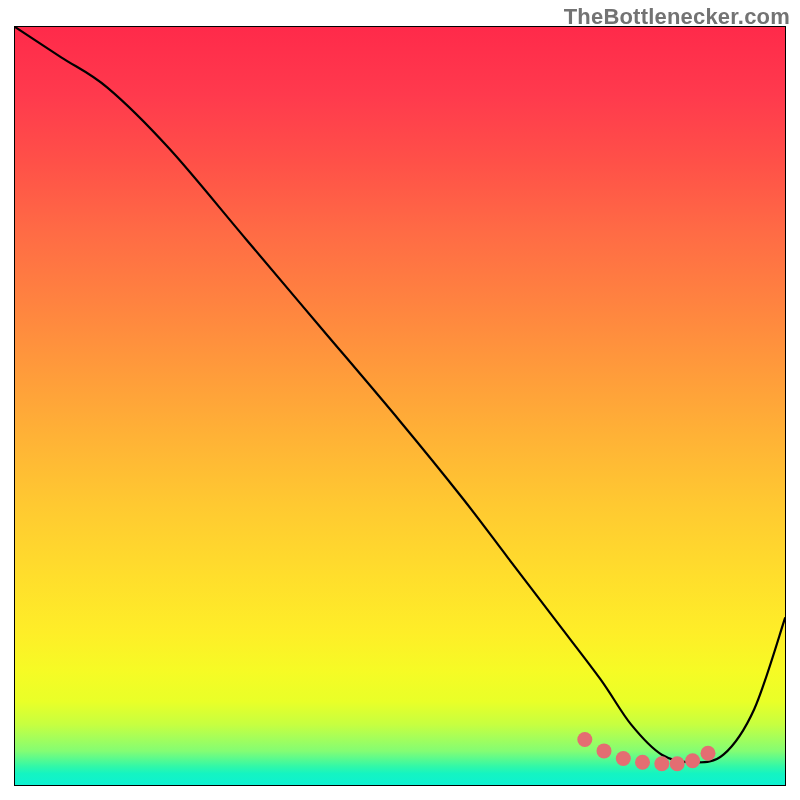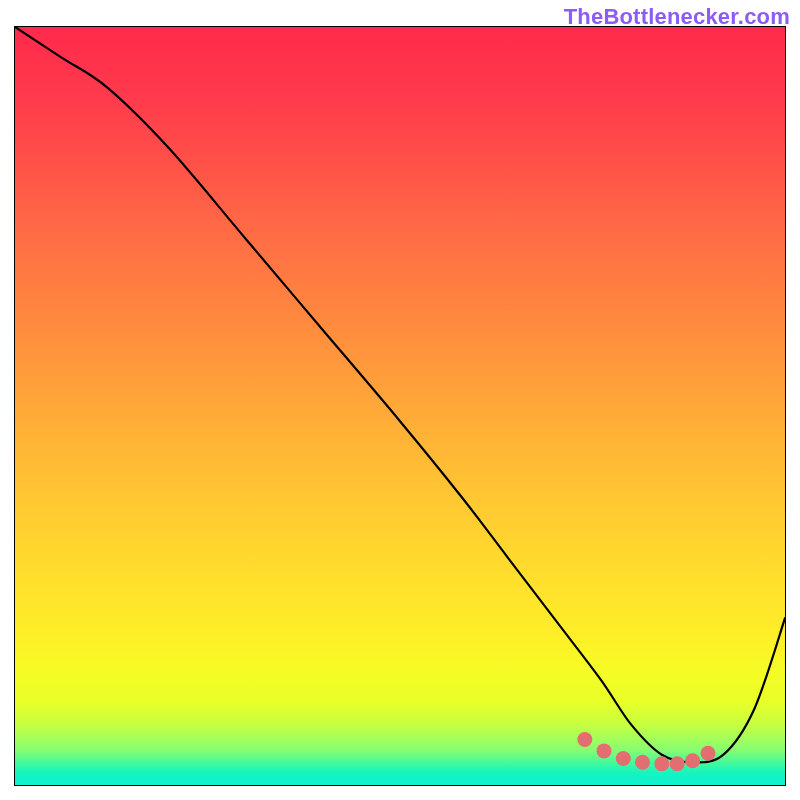--- a/index.html
+++ b/index.html
@@ -15,21 +15,21 @@
     position: relative;
     width: 800px;
     height: 800px;
   }
   .attribution {
     position: absolute;
     top: 4px;
     right: 10px;
     font-size: 22px;
     font-weight: 600;
-    color: #8b5cf6;
+    color: #737373;
     letter-spacing: 0.2px;
     z-index: 10;
   }
   .plot-area {
     position: absolute;
     left: 14px;
     top: 26px;
     width: 772px;
     height: 760px;
     border: 1px solid #000;

